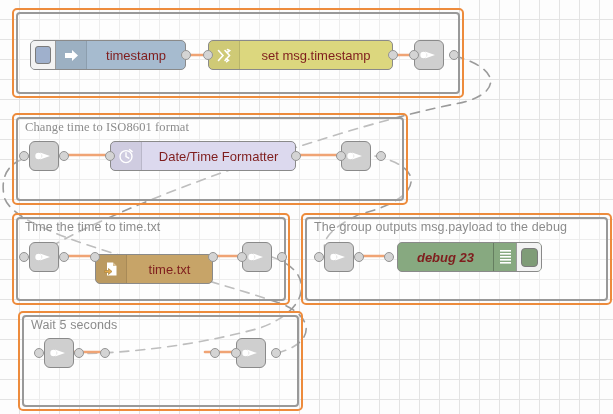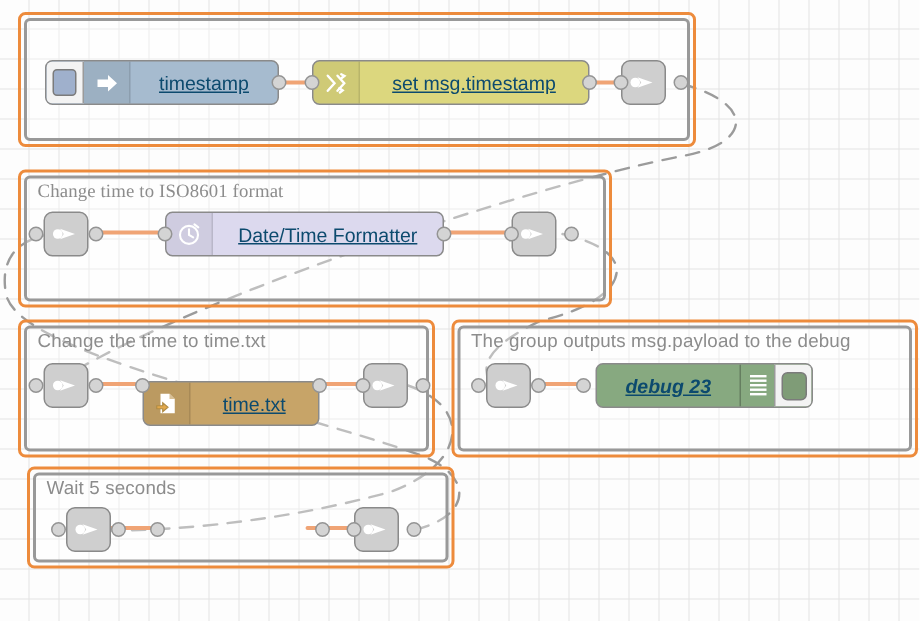--- a/index.html
+++ b/index.html
@@ -34,21 +34,21 @@
     font-size:12.5px;color:#8c8c8c;white-space:nowrap;overflow:hidden;
     letter-spacing:0.1px;
   }
 
   
   .node{position:absolute;height:30px;border-radius:5px;box-sizing:border-box;
         border:1px solid #8a8a8a;display:flex;align-items:stretch;overflow:hidden;}
   .node .icoBox{width:30px;display:flex;align-items:center;justify-content:center;
         background:rgba(0,0,0,0.06);border-right:1px solid rgba(0,0,0,0.10);flex:0 0 auto;}
   .node .lbl{flex:1;display:flex;align-items:center;justify-content:center;
-        font-size:13px;color:#0c4a6e;padding:0 9px;white-space:nowrap;text-decoration:underline;}
+        font-size:13px;color:#7f1d1d;padding:0 9px;white-space:nowrap;}
 
   
   .btnpad{width:24px;flex:0 0 auto;display:flex;align-items:center;justify-content:center;
         background:#f3f3f3;border-right:1px solid #9a9a9a;}
   .btnpad i{display:block;width:14px;height:16px;border-radius:3px;border:1px solid #7b7b7b;background:#9fb0cc;}
 
   
   .linknode{position:absolute;width:30px;height:30px;border-radius:6px;
         background:#cfcfcf;border:1px solid #8a8a8a;box-sizing:border-box;
         display:flex;align-items:center;justify-content:center;}
@@ -173,21 +173,21 @@
       <circle cx="4.5" cy="10" r="3.2" fill="#ffffff"></circle>
       <path d="M6,6.5 L16,10 L6,13.5 L8.5,10 Z" fill="#ffffff"></path>
     </svg>
   </div>
   <div class="port" style="left:336px;top:151px;"></div>
   <div class="port" style="left:376px;top:151px;"></div>
 
   <div class="group" style="left:12px;top:213px;width:278px;height:92px;">
     <div class="gouter"></div>
     <div class="ginner"></div>
-    <div class="gtitle">Change the time to time.txt</div>
+    <div class="gtitle">Time the time to time.txt</div>
   </div>
 
   <div class="linknode" style="left:29px;top:242px;">
     <svg class="gl" width="20" height="20" viewBox="0 0 20 20">
       <circle cx="4.5" cy="10" r="3.2" fill="#ffffff"></circle>
       <path d="M6,6.5 L16,10 L6,13.5 L8.5,10 Z" fill="#ffffff"></path>
     </svg>
   </div>
   <div class="port" style="left:19px;top:252px;"></div>
   <div class="port" style="left:59px;top:252px;"></div>
@@ -241,21 +241,21 @@
           <rect x="1" y="13" width="11" height="1.6"></rect>
         </g>
       </svg>
     </div>
     <div class="dbgbtn">
         <i></i>
       </div>
   </div>
   <div class="port" style="left:384px;top:252px;"></div>
 
-  <div class="group" style="left:18px;top:311px;width:285px;height:68px;">
+  <div class="group" style="left:18px;top:311px;width:285px;height:100px;">
     <div class="gouter"></div>
     <div class="ginner"></div>
     <div class="gtitle">Wait 5 seconds</div>
   </div>
 
   <div class="linknode" style="left:44px;top:338px;">
     <svg class="gl" width="20" height="20" viewBox="0 0 20 20">
       <circle cx="4.5" cy="10" r="3.2" fill="#ffffff"></circle>
       <path d="M6,6.5 L16,10 L6,13.5 L8.5,10 Z" fill="#ffffff"></path>
     </svg>

